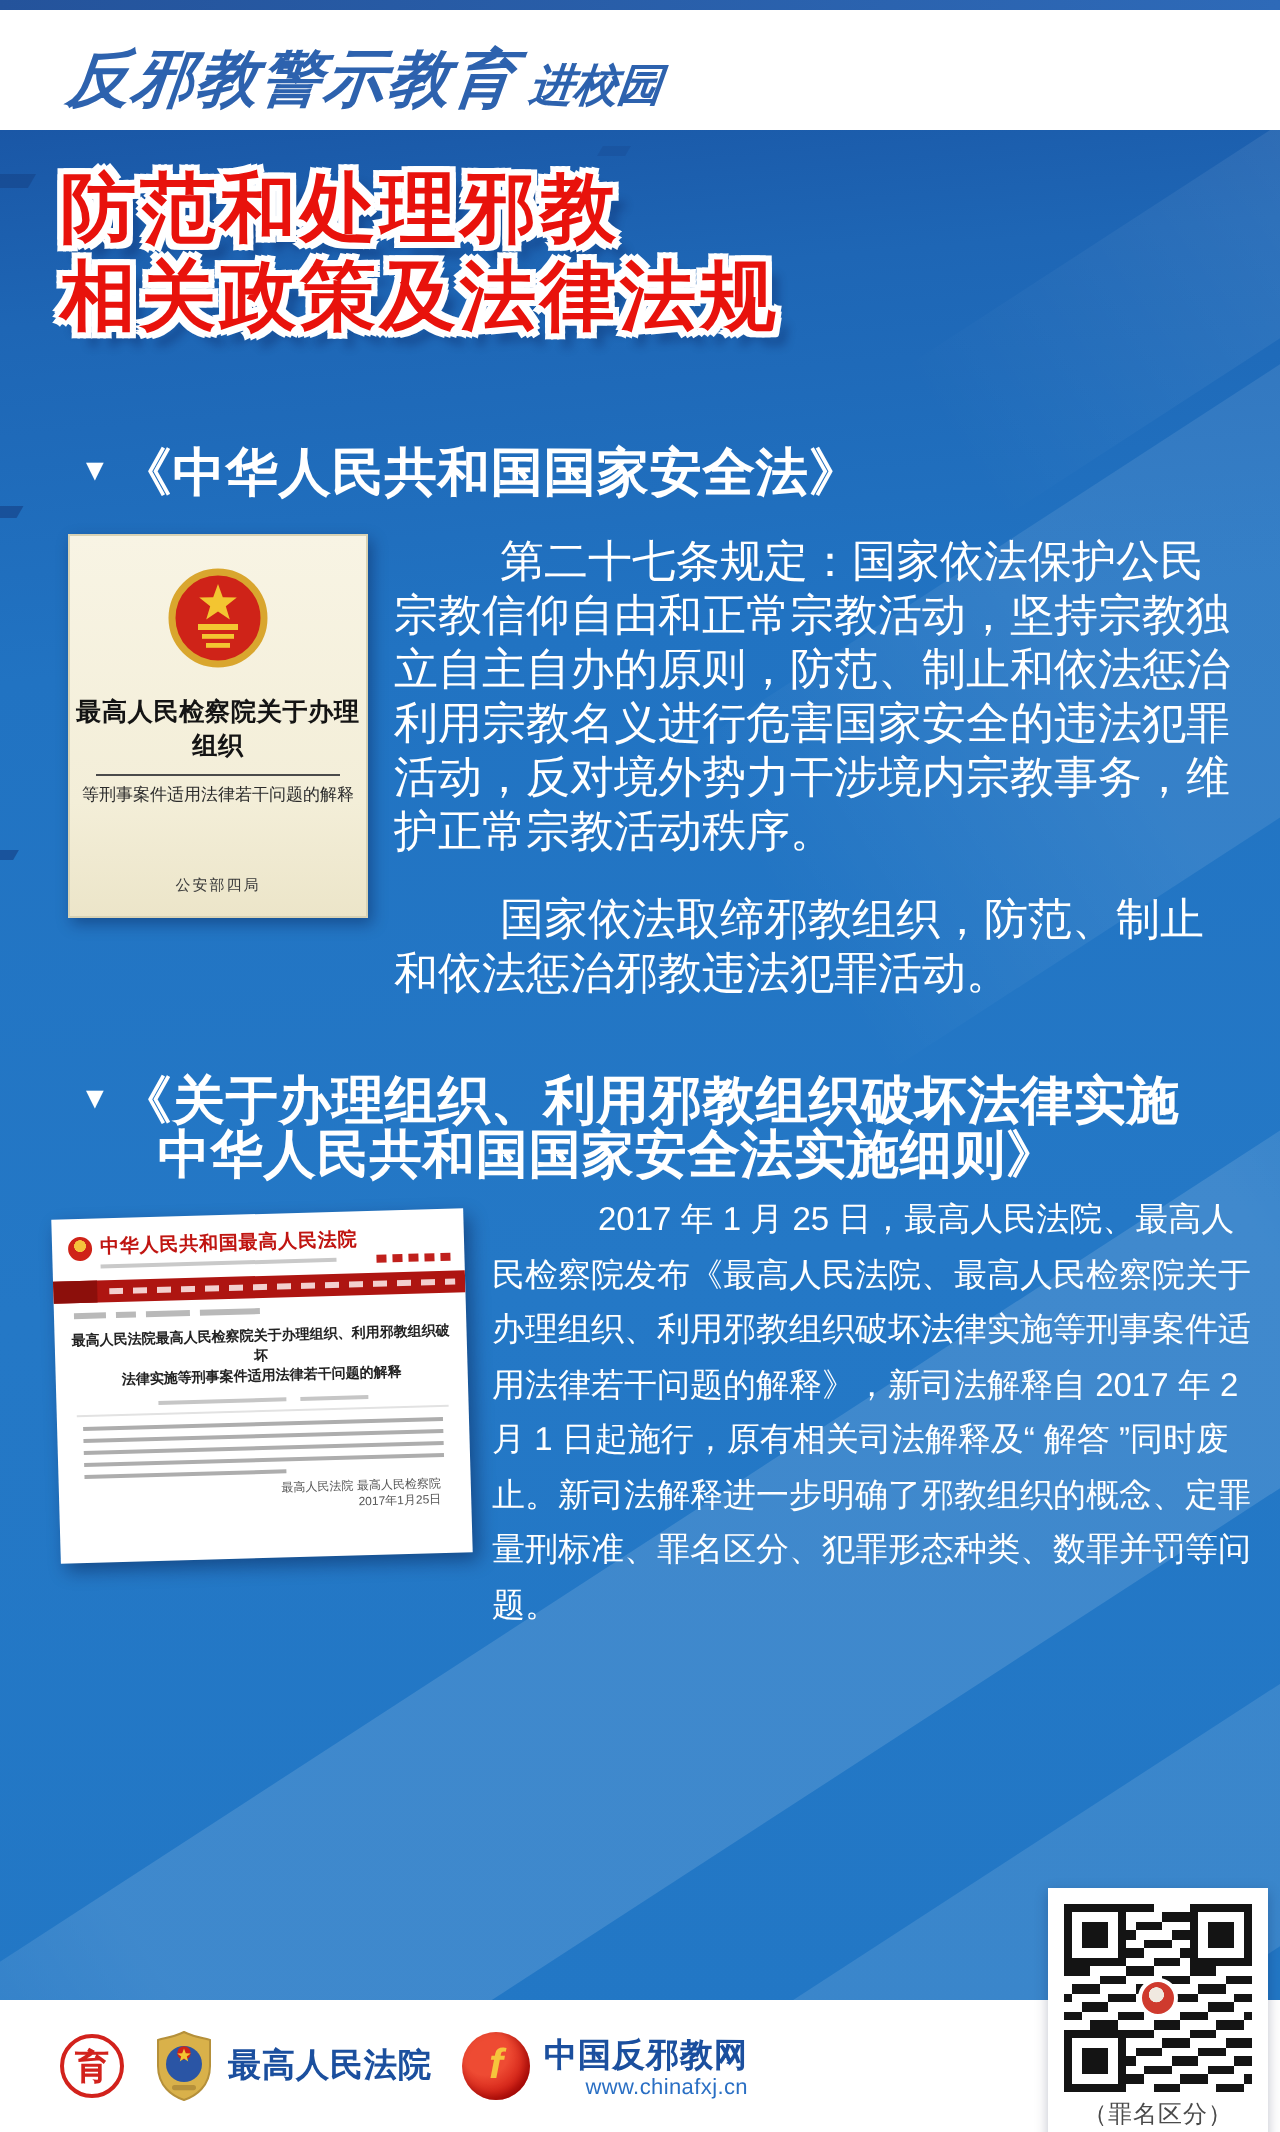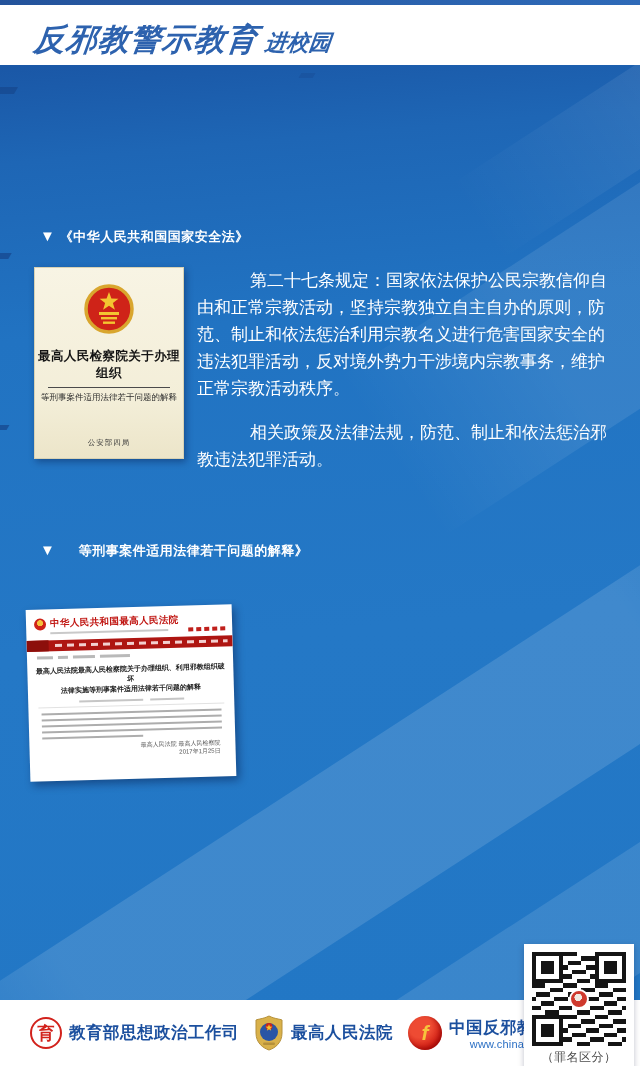--- a/index.html
+++ b/index.html
@@ -45,34 +45,34 @@
       -3px 0 0 #fff, 3px 0 0 #fff,
       -3px 3px 0 #fff, 0 3px 0 #fff, 3px 3px 0 #fff,
       -2px -2px 0 #fff, 2px -2px 0 #fff, -2px 2px 0 #fff, 2px 2px 0 #fff,
       6px 7px 5px rgba(0,10,60,.30);
   }
   
   .sec-head{ position:absolute; color:#fff; display:flex; align-items:flex-start; }
   .sec1-head{ left:40px; top:158px; }
   .sec2-head{ left:40px; top:472px; }
   .marker{ font-size:15px; line-height:26px; margin-right:5px; color:#fff; }
-  .sec-head-text{ font-size:13px; font-weight:bold; line-height:27px; letter-spacing:.5px;
+  .sec-head-text{ font-size:26px; font-weight:bold; line-height:27px; letter-spacing:.5px;
     font-family:"Liberation Serif","DejaVu Serif",serif; }
   .sec-head-text .indent2{ padding-left:19px; }
   
   .sec1-row{ position:absolute; left:34px; top:202px; width:588px; display:flex; gap:13px; }
   .book{ position:relative; width:150px; height:192px; flex:0 0 150px;
     background:linear-gradient(180deg,#f8f4e4 0%,#f3eed8 70%,#ece5c9 100%);
     border:1px solid #d8d2b4; box-shadow:2px 3px 7px rgba(0,10,50,.35); text-align:center; }
   .book-emblem{ margin:14px auto 0; display:block; }
   .book-title{ margin-top:10px; font-size:12.5px; font-weight:900; color:#141414; letter-spacing:.4px; }
   .book-rule{ width:82%; height:1px; background:#4a4a4a; margin:5px auto 4px; }
   .book-subtitle{ font-size:8.5px; color:#2c2c2c; }
   .book-publisher{ position:absolute; bottom:10px; left:0; right:0; font-size:7.5px; color:#3a3a3a; letter-spacing:1px; }
-  .sec1-text{ width:422px; color:#fff; font-size:17px; line-height:27px; }
+  .sec1-text{ width:422px; color:#fff; font-size:22px; line-height:27px; }
   .sec1-text p{ text-indent:53px; }
   .sec1-text p + p{ margin-top:17px; }
   
   .sec2-row{ position:absolute; left:28px; top:530px; width:602px; display:flex; gap:12px; align-items:flex-start; }
   .sec2-text{ width:392px; color:#fff; font-size:16.5px; line-height:27.5px; text-indent:53px; margin-top:2px; }
   
   .webcard{ position:relative; width:206px; height:172px; flex:0 0 206px; margin-top:12px;
     background:#fff; transform:rotate(-1.6deg); box-shadow:3px 4px 9px rgba(0,10,50,.40);
     overflow:hidden; }
   .web-head{ display:flex; align-items:center; padding:8px 8px 0 8px; gap:4px; }
@@ -137,20 +137,24 @@
   <div class="blue-area">
     <div class="streak streak-a"></div>
     <div class="streak streak-b"></div>
     <div class="streak streak-c"></div>
     <div class="streak streak-d"></div>
     <i class="dash dash1"></i>
     <i class="dash dash2"></i>
     <i class="dash dash3"></i>
     <i class="dash dash4"></i>
 
+    <div class="banner">
+      <div class="banner-line">防范和处理邪教</div>
+      <div class="banner-line">相关政策及法律法规</div>
+    </div>
 
     <div class="sec-head sec1-head">
       <span class="marker">▼</span>
       <span class="sec-head-text">《中华人民共和国国家安全法》</span>
     </div>
 
     <div class="sec1-row">
       <div class="book">
         <svg class="book-emblem" width="52" height="56" viewBox="0 0 52 56">
           <circle cx="26" cy="27" r="23" fill="#cf2318" stroke="#d9a62e" stroke-width="3.5"></circle>
@@ -159,28 +163,29 @@
           <rect x="18" y="35" width="16" height="2.4" fill="#f3c531"></rect>
           <rect x="20" y="39.5" width="12" height="2.4" fill="#f3c531"></rect>
         </svg>
         <div class="book-title">最高人民检察院关于办理组织</div>
         <div class="book-rule"></div>
         <div class="book-subtitle">等刑事案件适用法律若干问题的解释</div>
         <div class="book-publisher">公安部四局</div>
       </div>
       <div class="sec1-text">
         <p>第二十七条规定：国家依法保护公民宗教信仰自由和正常宗教活动，坚持宗教独立自主自办的原则，防范、制止和依法惩治利用宗教名义进行危害国家安全的违法犯罪活动，反对境外势力干涉境内宗教事务，维护正常宗教活动秩序。</p>
-        <p>相关政策及法律法规，防范、制止和依法惩治邪教违法犯罪活动。</p>
+        <p>国家依法取缔邪教组织，防范、制止和依法惩治邪教违法犯罪活动。</p>
       </div>
     </div>
 
     <div class="sec-head sec2-head">
       <span class="marker">▼</span>
       <span class="sec-head-text">
-        <span style="display:block" class="indent2">等刑事案件适用法律若干问题的解释》</span>
+        <span style="display:block">《关于办理组织、利用邪教组织破坏法律实施</span>
+        <span style="display:block" class="indent2">中华人民共和国国家安全法实施细则》</span>
       </span>
     </div>
 
     <div class="sec2-row">
       <div class="webcard">
         <div class="web-head">
           <span class="web-emblem"></span>
           <span class="web-site-title">中华人民共和国最高人民法院</span>
         </div>
         <div class="web-sub-en"></div>
@@ -215,20 +220,21 @@
             <i style="width:100%"></i>
             <i style="width:100%"></i>
             <i style="width:100%"></i>
             <i style="width:56%"></i>
         </div>
         <div class="web-sign">
           <div>最高人民法院 最高人民检察院</div>
           <div>2017年1月25日</div>
         </div>
       </div>
+      <div class="sec2-text">2017 年 1 月 25 日，最高人民法院、最高人民检察院发布《最高人民法院、最高人民检察院关于办理组织、利用邪教组织破坏法律实施等刑事案件适用法律若干问题的解释》，新司法解释自 2017 年 2 月 1 日起施行，原有相关司法解释及“ 解答 ”同时废止。新司法解释进一步明确了邪教组织的概念、定罪量刑标准、罪名区分、犯罪形态种类、数罪并罚等问题。</div>
     </div>
   </div>
 
   <div class="qr-wrap">
     <div class="qr-code">
       <div class="qr-logo"></div>
     <b style="grid-row-start: 1; grid-column-start: 1;"></b>
         <b style="grid-row-start: 1; grid-column-start: 2;"></b>
         <b style="grid-row-start: 1; grid-column-start: 3;"></b>
         <b style="grid-row-start: 1; grid-column-start: 4;"></b>
@@ -453,21 +459,20 @@
         <b style="grid-row-start: 21; grid-column-start: 18;"></b>
         <b style="grid-row-start: 21; grid-column-start: 19;"></b>
         <b style="grid-row-start: 21; grid-column-start: 20;"></b>
       </div>
     <div class="qr-caption">（罪名区分）</div>
   </div>
 
   <div class="footer">
     <div class="f-group">
       <span class="edu-icon">育</span>
-      <span class="f-label">教育部思想政治工作司</span>
     </div>
     <div class="f-group">
       <svg width="30" height="36" viewBox="0 0 30 36">
         <path d="M15 1 C21 4 26 4 28 5 L28 18 C28 28 21 33 15 35 C9 33 2 28 2 18 L2 5 C4 4 9 4 15 1 Z" fill="#d9b14a" stroke="#b5903a" stroke-width="1"></path>
         <circle cx="15" cy="17" r="9" fill="#2a55a5"></circle>
         <circle cx="15" cy="11.5" r="3.4" fill="#cf2318"></circle>
         <path d="M15 9.2 l.9 2.4 2.5 .1 -2 1.6 .7 2.4 -2.1 -1.4 -2.1 1.4 .7 -2.4 -2 -1.6 2.5 -.1 z" fill="#f3c531"></path>
         <rect x="9" y="27.5" width="12" height="2.6" rx="1.3" fill="#b5903a"></rect>
       </svg>
       <span class="f-label">最高人民法院</span>

